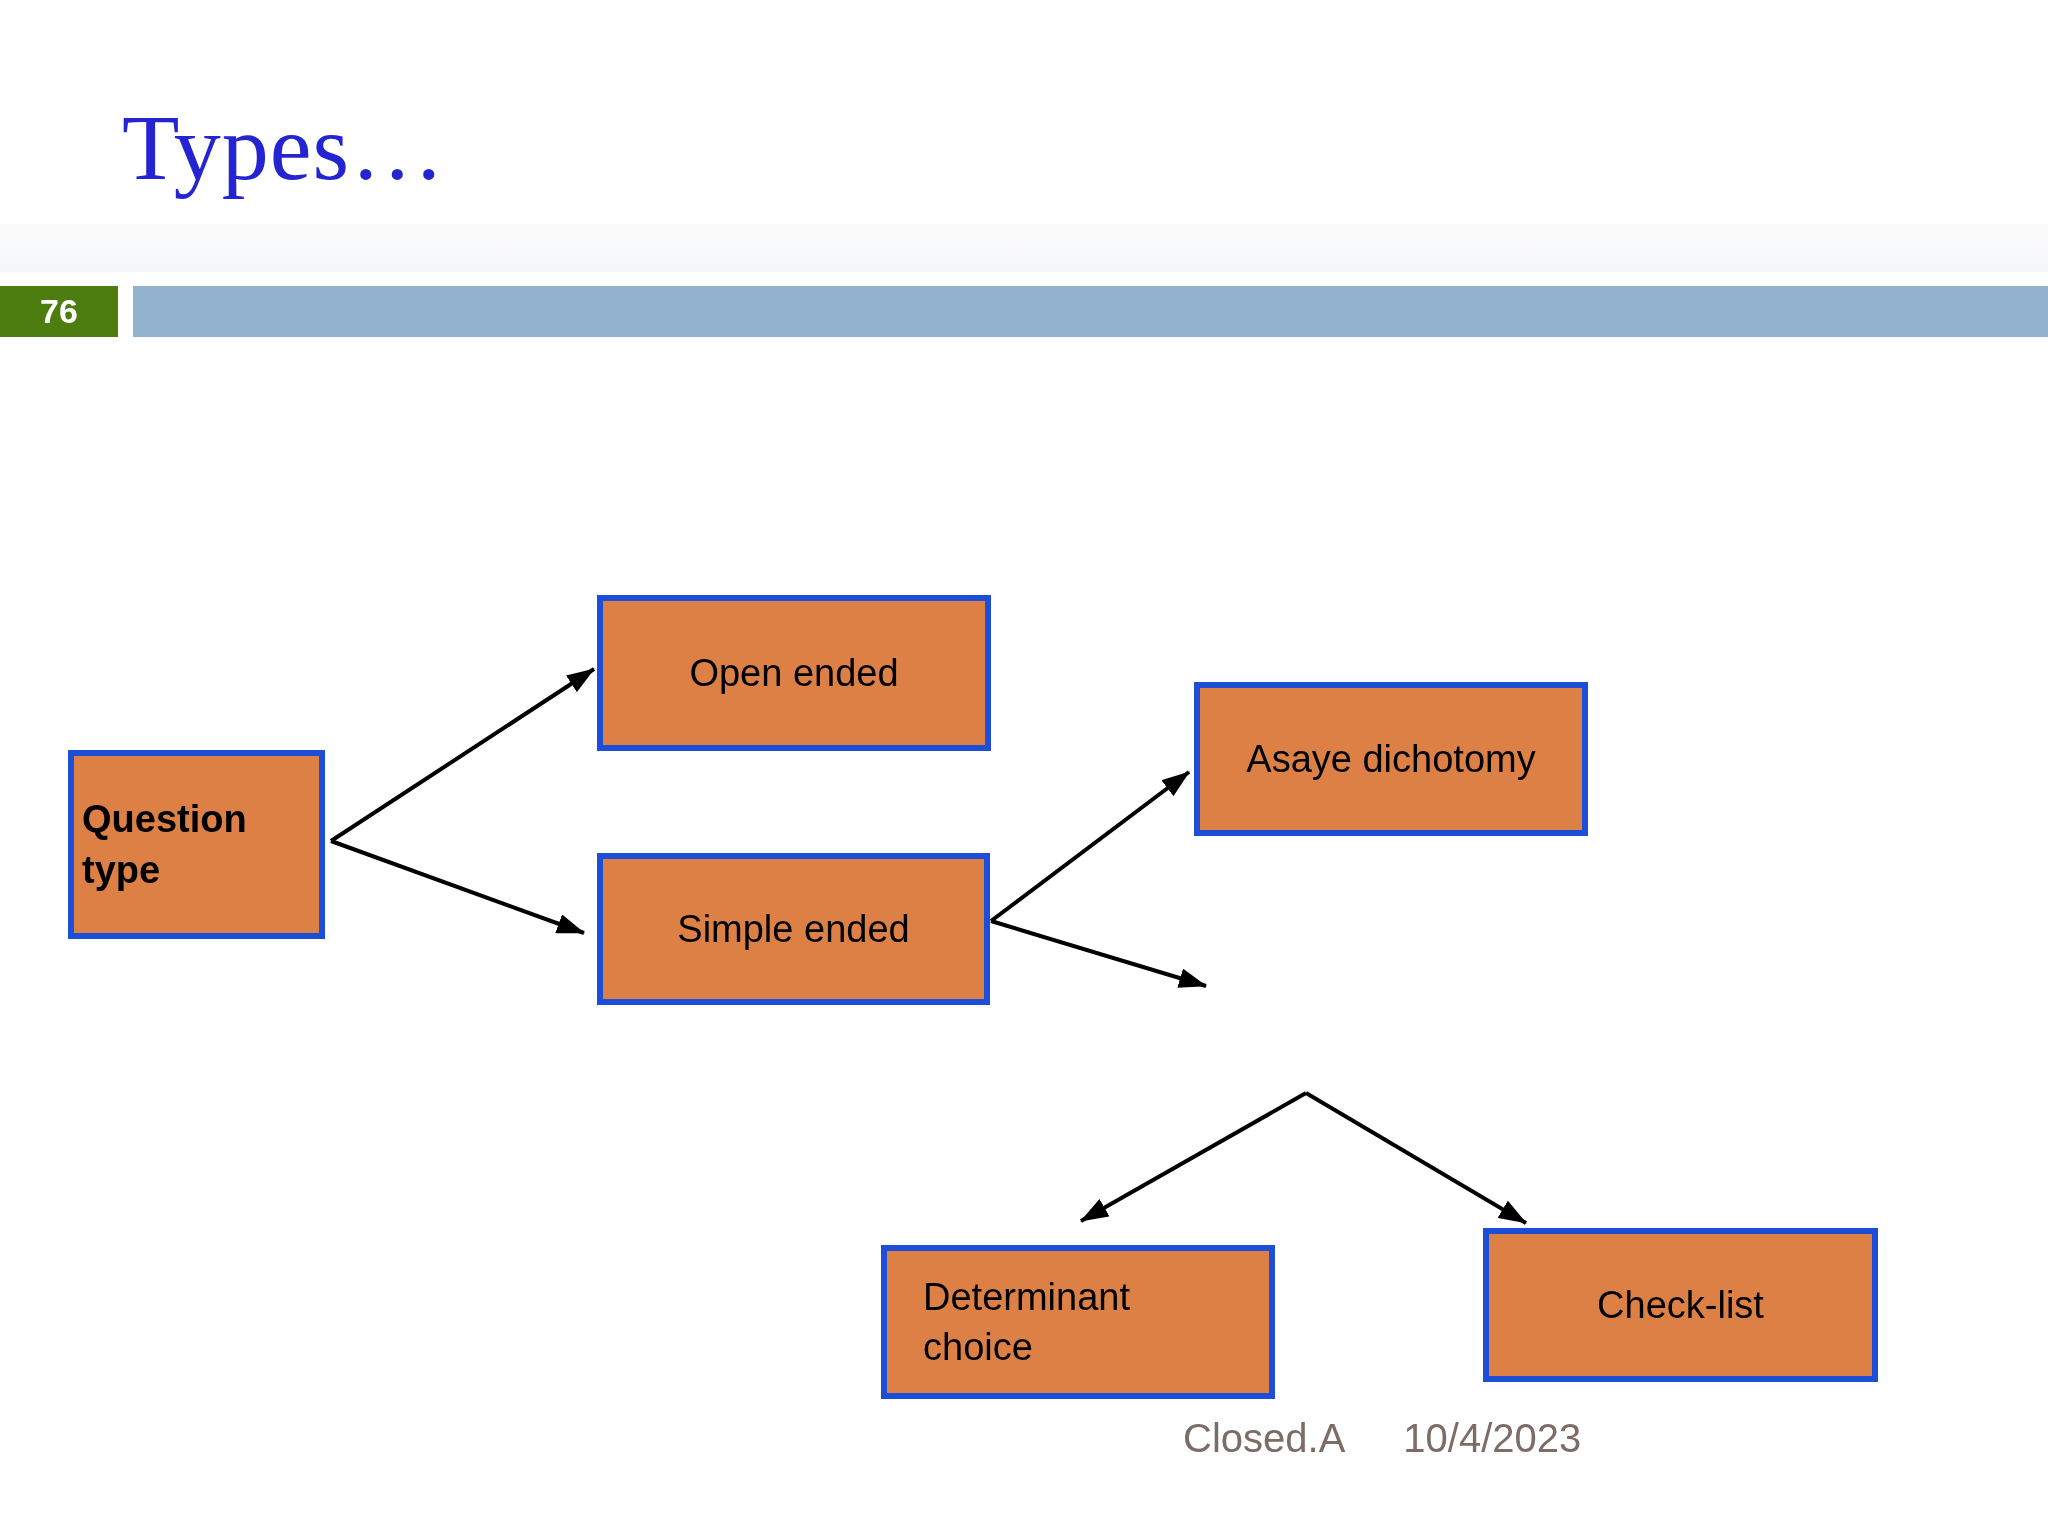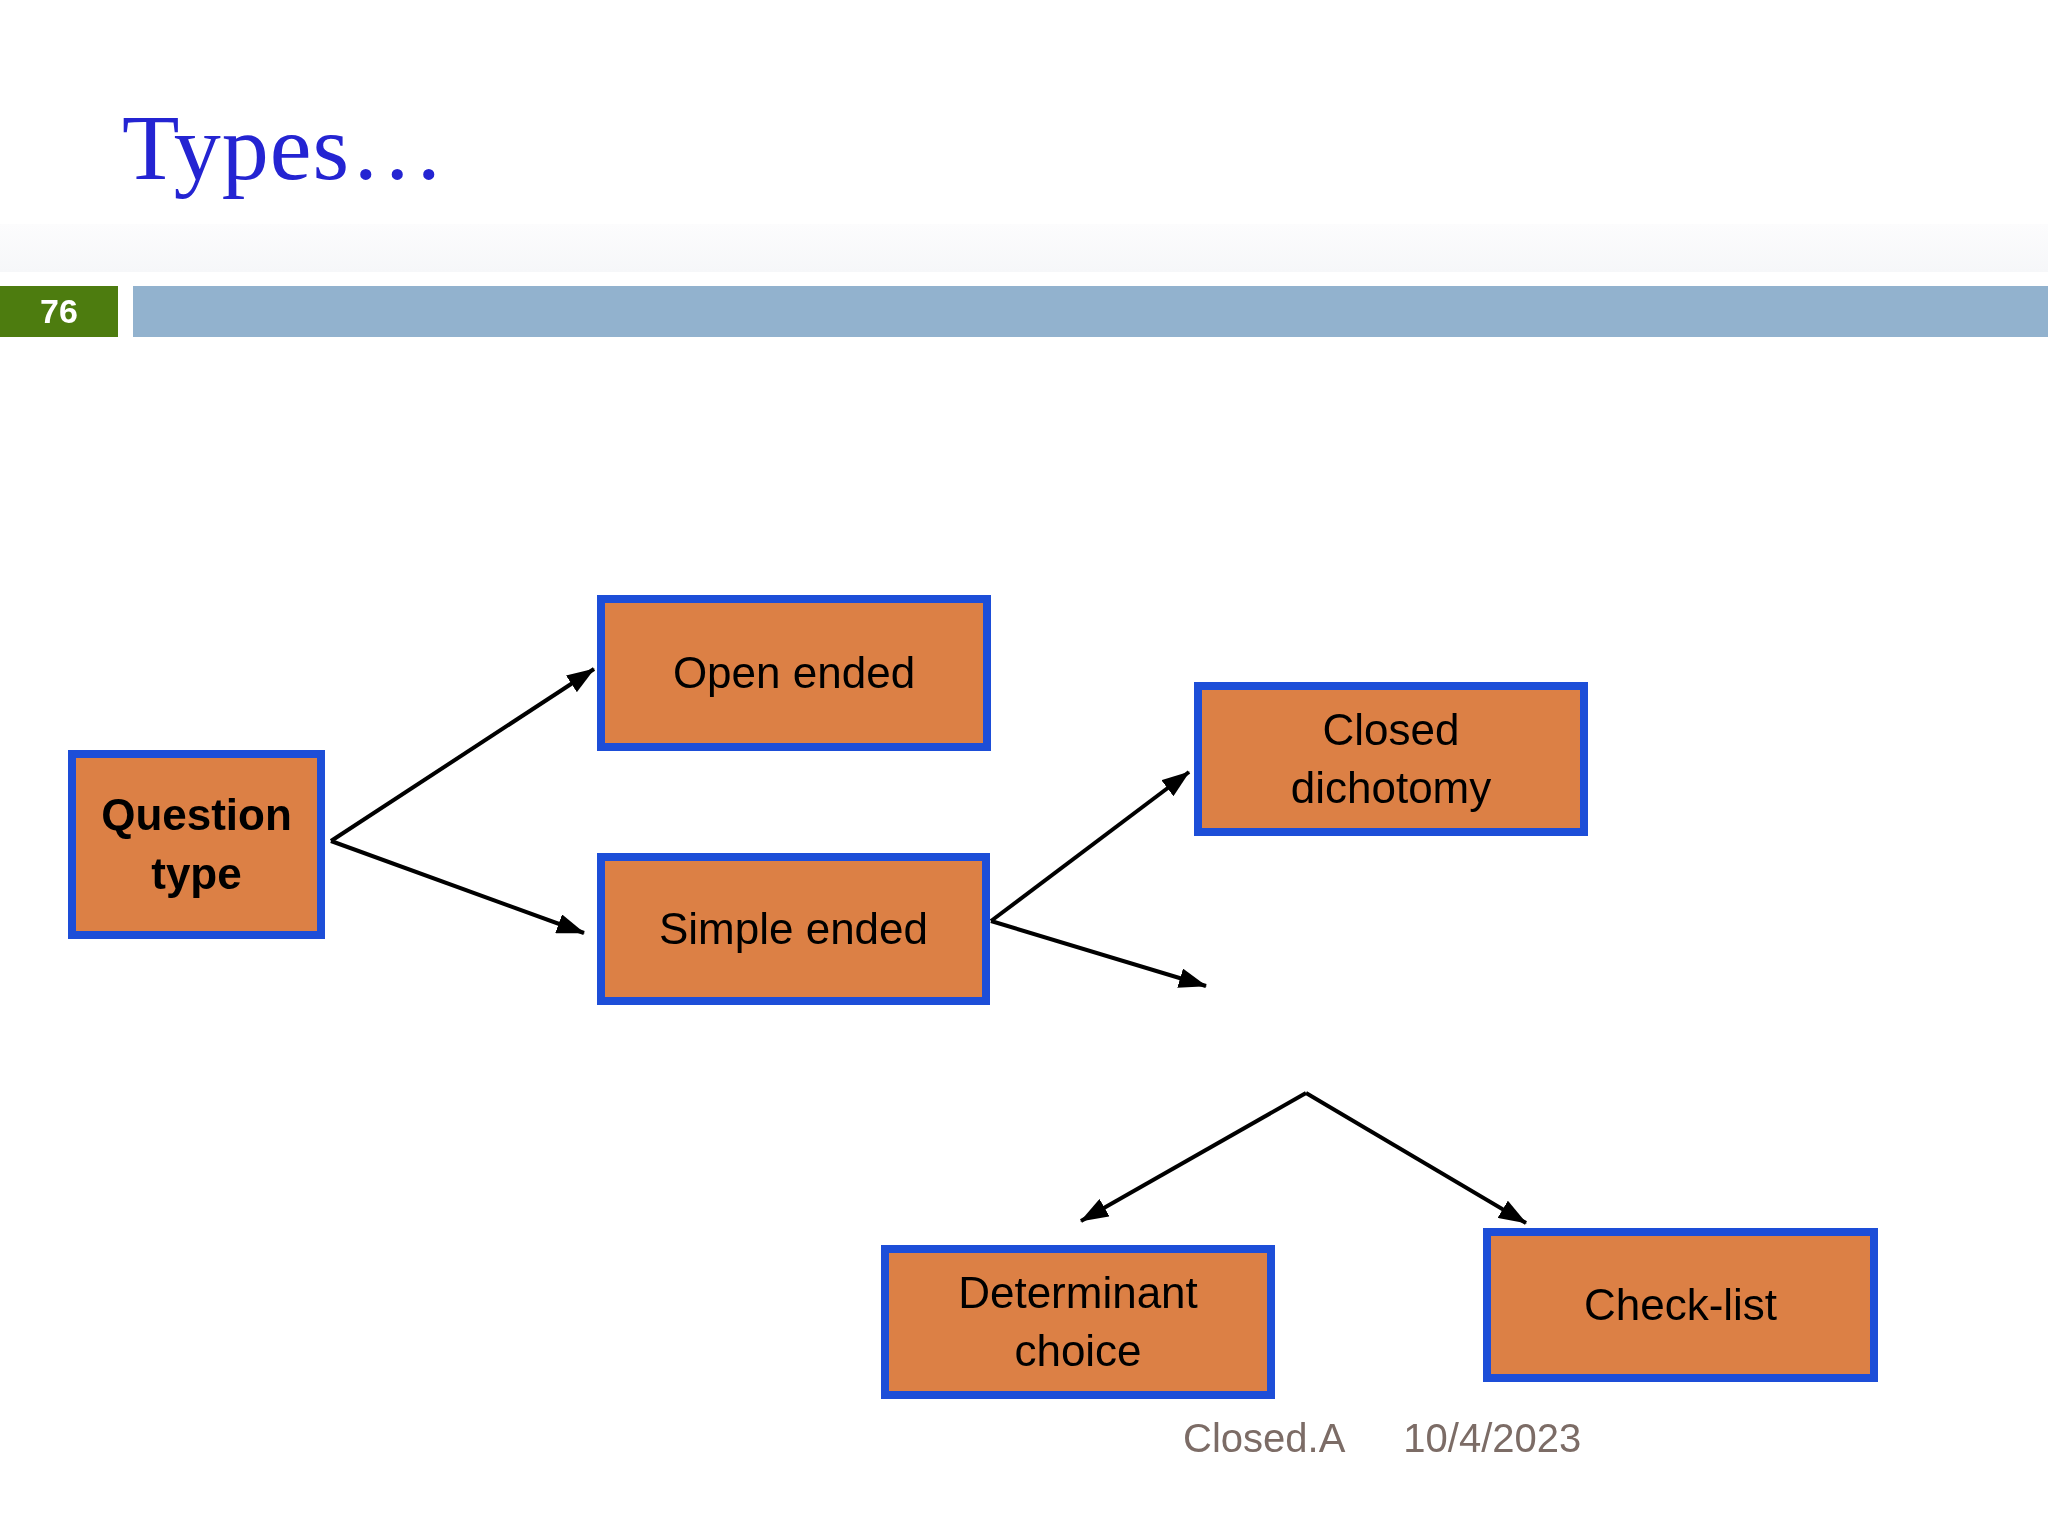--- a/index.html
+++ b/index.html
@@ -32,24 +32,24 @@
   .header-bar {
     position: absolute; left: 133px; top: 286px; width: 1915px; height: 51px;
     background: #92B2CE;
   }
 
   .edges { position: absolute; left: 0; top: 0; width: 2048px; height: 1536px; pointer-events: none; }
   .edges line { stroke: #000000; stroke-width: 4; }
 
   .node {
     position: absolute; box-sizing: border-box;
-    background: #DC8045; border: 8px solid #1d4ed8;
+    background: #DC8045; border: 6px solid #1d4ed8;
     display: flex; align-items: center; justify-content: center;
-    text-align: center; color: #000000;
-    font-size: 44px; line-height: 1.32; padding: 0 36px;
+    color: #000000;
+    font-size: 38px; line-height: 1.32; padding: 0 36px;
   }
   .node.bold { font-weight: bold; padding: 12px 8px; }
 
   .node-question    { left: 68px;   top: 750px;  width: 257px; height: 189px; }
   .node-open        { left: 597px;  top: 595px;  width: 394px; height: 156px; }
   .node-closed      { left: 597px;  top: 853px;  width: 393px; height: 152px; }
   .node-simple      { left: 1194px; top: 682px;  width: 394px; height: 154px; }
   .node-multiple    { left: 1211px; top: 938px;  width: 394px; height: 155px; }
   .node-determinant { left: 853px;  top: 1245px; width: 394px; height: 154px; margin-left: 28px; }
   .node-checklist   { left: 1483px; top: 1228px; width: 395px; height: 154px; }
@@ -91,21 +91,21 @@
   <div class="node node-question bold">
     <span>Question type</span>
   </div>
   <div class="node node-open">
     <span>Open ended</span>
   </div>
   <div class="node node-closed">
     <span>Simple ended</span>
   </div>
   <div class="node node-simple">
-    <span>Closed dichotomy</span>
+    <span>Asaye dichotomy</span>
   </div>
   <div class="node node-determinant">
     <span>Determinant choice</span>
   </div>
   <div class="node node-checklist">
     <span>Check-list</span>
   </div>
 
   <div class="slide-footer">
     <span class="footer-author">Closed.A</span><span class="footer-date">10/4/2023</span>

